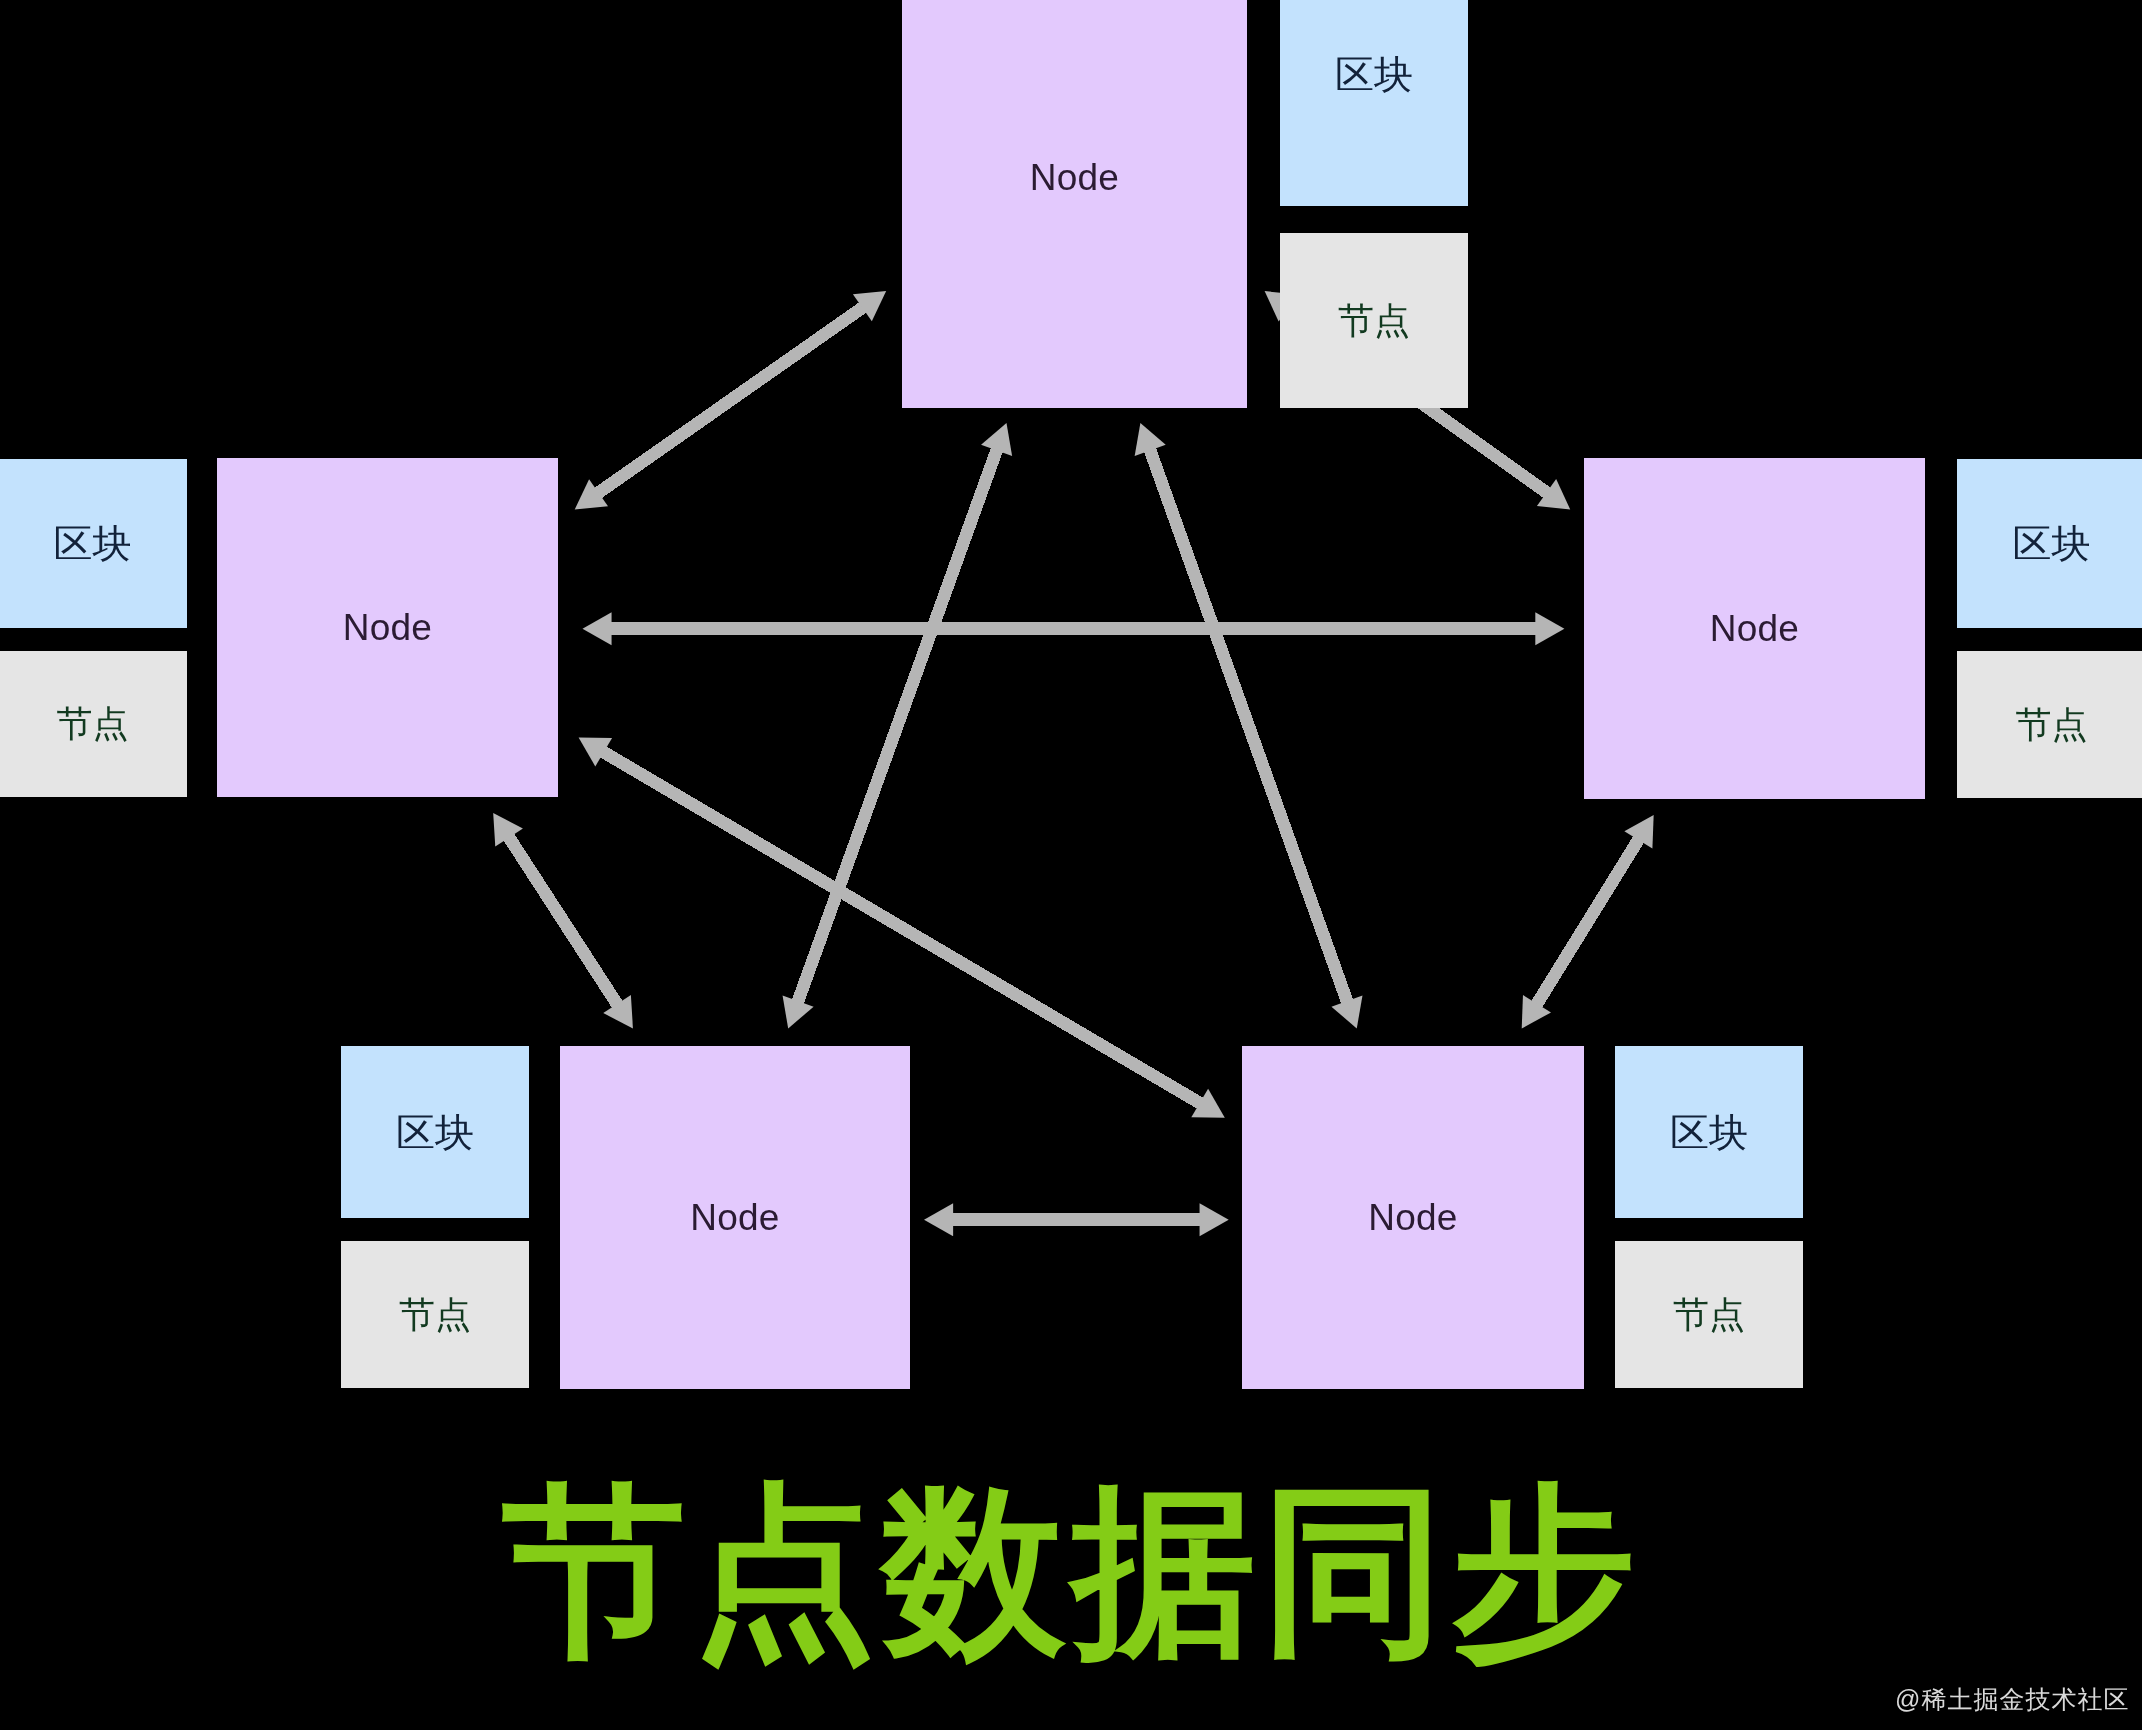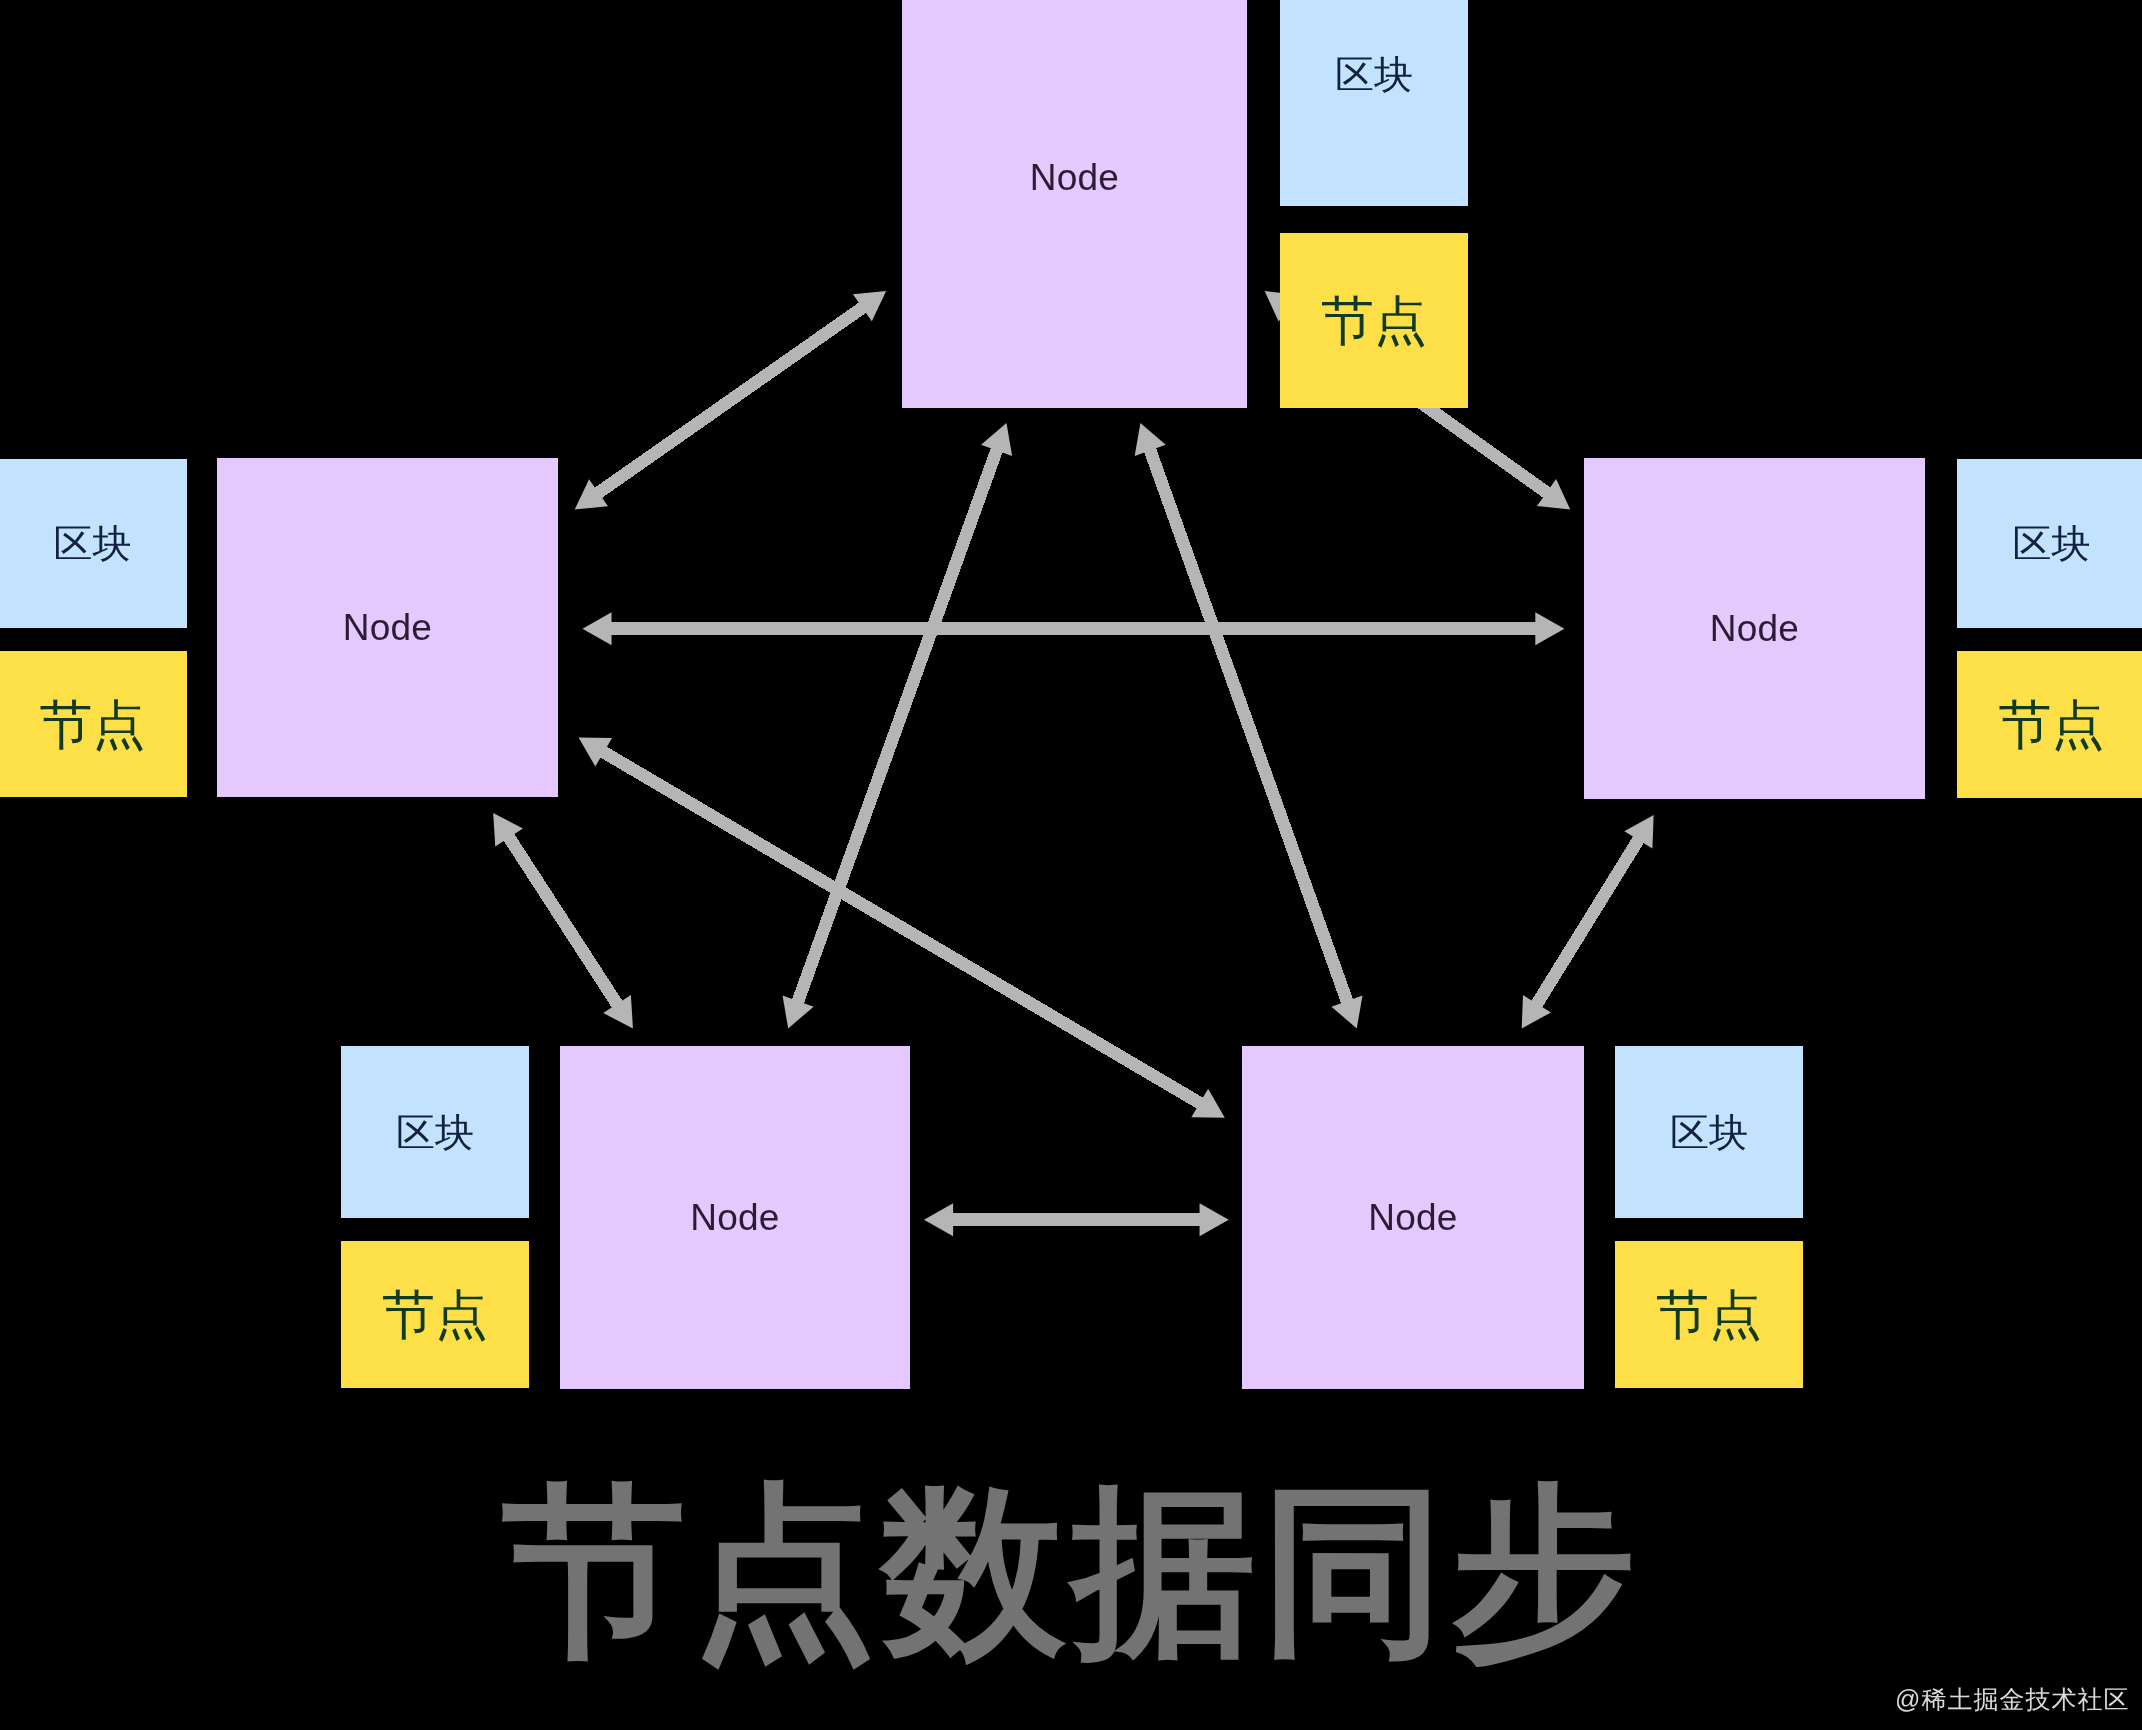--- a/index.html
+++ b/index.html
@@ -30,41 +30,41 @@
     font-size:37px;
     font-weight:400;
     letter-spacing:0.2px;
   }
   .block-box{
     background:#c3e2fd;
     color:#12223a;
     font-size:39px;
   }
   .peer-box{
-    background:#fde047;
+    background:#e5e5e5;
     color:#123a20;
-    font-size:53px;
+    font-size:36px;
   }
   
   #links{
     position:absolute;
     left:0;top:0;
     width:2143px;height:1730px;
     pointer-events:none;
   }
   
   #title{
     position:absolute;
     left:0;
     top:1475px;
     width:2143px;
     text-align:center;
     font-size:184px;
     font-weight:700;
-    color:#737373;
+    color:#84cc16;
     letter-spacing:5.8px;
     line-height:1.05;
     white-space:nowrap;
   }
   
   #watermark{
     position:absolute;
     right:13.6px;
     bottom:13.6px;
     font-size:25px;

